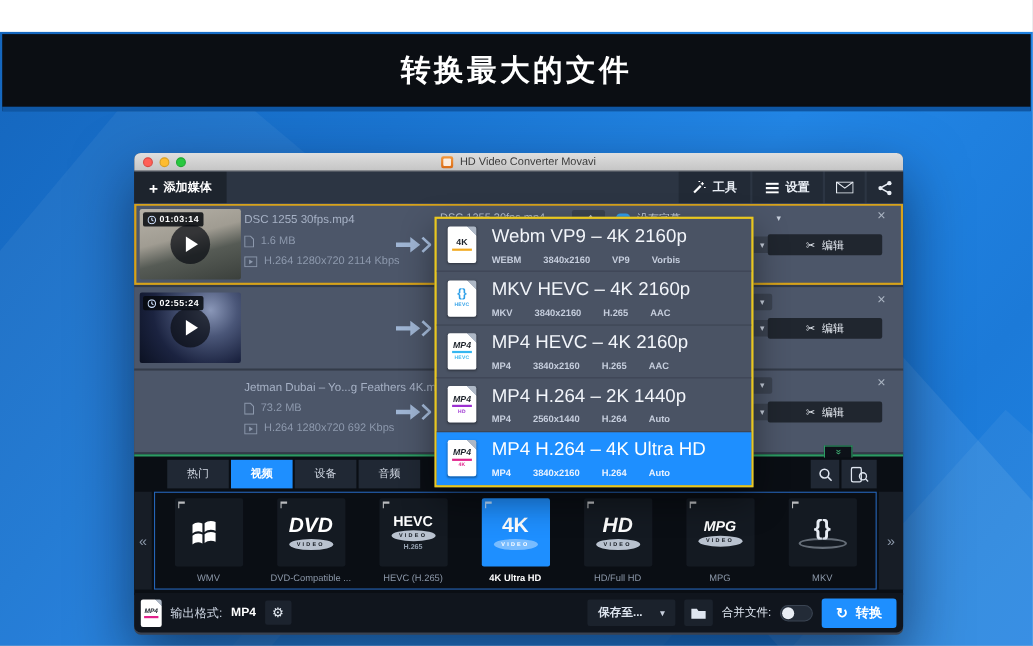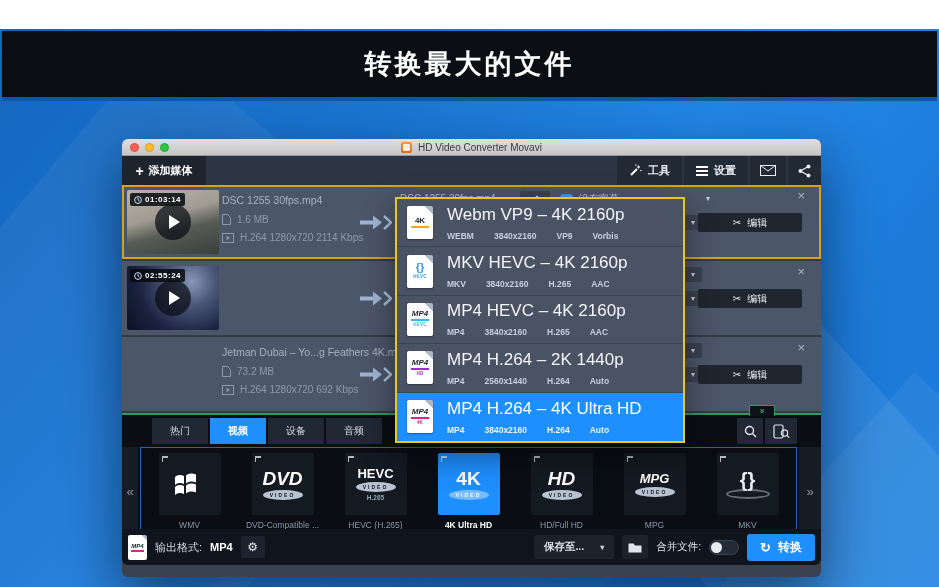--- a/index.html
+++ b/index.html
@@ -123,21 +123,21 @@
     font-size:5px; letter-spacing:2px; font-weight:bold; display:flex; align-items:center; justify-content:center; padding:0 3px; }
   .tile.selected .lg-oval { background:rgba(255,255,255,.4); color:#fff; }
   .lg-extra { color:#97a3b2; font-size:6.5px; font-weight:bold; }
   .lg-brace { font-size:20px; color:#e8edf4; font-weight:bold; line-height:1; }
   .lg-ring { width:44px; height:10px; border:2px solid rgba(200,210,225,.45); border-radius:50%; margin-top:-3px; }
   .lg-play { width:38px; height:27px; background:#97a2b2; border-radius:9px; display:flex; align-items:center; justify-content:center; }
   .lg-play i { width:0; height:0; border-left:9px solid #fff; border-top:6px solid transparent; border-bottom:6px solid transparent; margin-left:2px; }
   .tile-label { margin-top:5px; color:#8b97a8; font-size:8.5px; white-space:nowrap; }
   .tile-slot.selected .tile-label { color:#fff; font-weight:bold; }
 
-  .bottom-bar { position:absolute; left:0; right:0; bottom:12px; height:36px; background:#10151d;
+  .bottom-bar { position:absolute; left:0; right:0; bottom:2px; height:36px; background:#10151d;
     border-radius:0 0 6px 6px; display:flex; align-items:center; padding:0 6px; gap:8px; }
   .out-doc { width:19px; height:25px; background:linear-gradient(225deg,#aeb8c6 0 4px,#ffffff 4px); border-radius:2px;
     display:flex; flex-direction:column; align-items:center; justify-content:center; gap:1px; flex:none; }
   .out-doc .md-main { font-size:6px; }
   .out-doc .md-bar { width:13px; background:#e0218a; }
   .bb-label { color:#cdd5e2; font-size:11px; }
   .bb-value { color:#fff; font-size:11px; font-weight:bold; }
   .bb-gear { width:24px; height:22px; background:#1c232e; border:none; border-radius:2px; color:#e6ecf4; font-size:12px; cursor:pointer; }
   .bb-spacer { flex:1; }
   .saveto { height:24px; background:#1b222c; border:none; border-radius:2px; color:#dfe6f0; font-size:10.5px;

